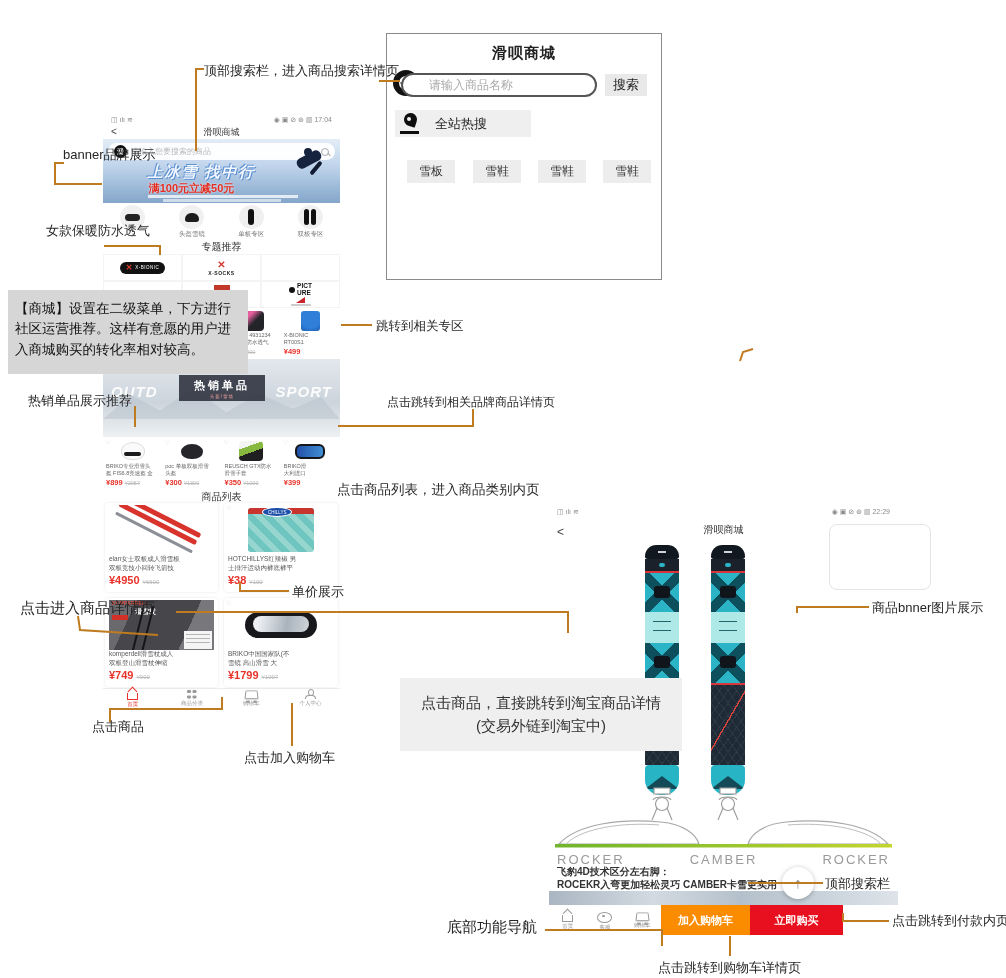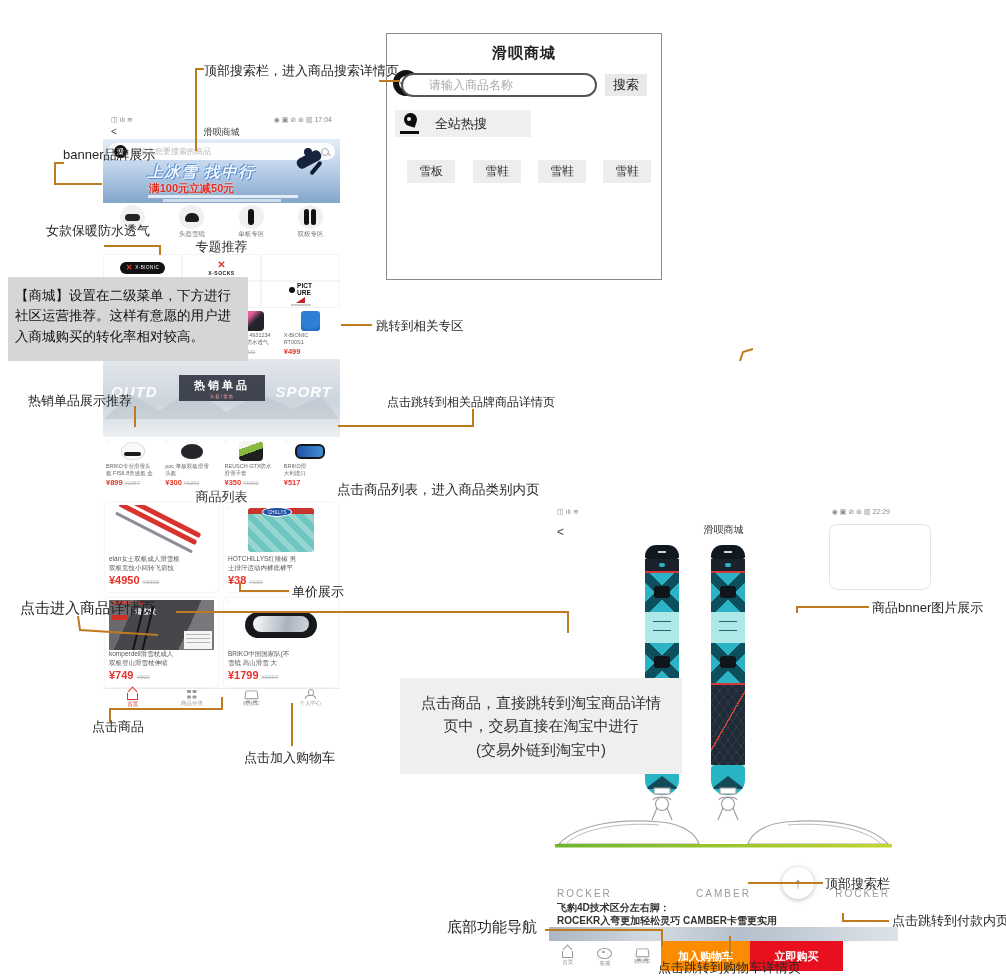--- a/index.html
+++ b/index.html
@@ -61,21 +61,21 @@
   .skier-body{position:absolute;right:18px;top:15px;width:26px;height:11px;border-radius:5px;background:#16233f;transform:rotate(-28deg);}
   .skier-leg{position:absolute;right:16px;top:27px;width:16px;height:4px;border-radius:2px;background:#101a30;transform:rotate(-50deg);}
   .cats{display:flex;height:36px;}
   .cat{flex:1;display:flex;flex-direction:column;align-items:center;padding-top:2px;}
   .cg{width:25px;height:25px;border-radius:50%;background:#f0f0f0;display:flex;align-items:center;justify-content:center;}
   .catlbl{font-size:6.5px;color:#777;margin-top:1px;}
   .ic-goggle{width:15px;height:7px;background:#222;border-radius:4px;}
   .ic-helmet{width:14px;height:9px;background:#1c1c1c;border-radius:7px 7px 3px 3px;}
   .ic-board1{width:6px;height:16px;background:#111;border-radius:3px;}
   .ic-board2{width:5px;height:16px;background:#111;border-radius:2.5px;box-shadow:7px 0 0 #111;margin-right:7px;}
-  .sechead{height:15px;text-align:center;font-size:13px;color:#333;line-height:15px;}
+  .sechead{height:15px;text-align:center;font-size:10px;color:#333;line-height:15px;}
   .brands{display:grid;grid-template-rows:27px 27px;grid-template-columns:1fr 1fr 1fr;}
   .bcell{display:flex;align-items:center;justify-content:center;border:0.5px solid #f4f4f4;background:#fff;flex-direction:column;}
   .xbionic{background:#111;border-radius:8px;padding:2px 6px;display:flex;gap:3px;align-items:center;}
   .redx{color:#e03a2e;font-size:8px;font-weight:900;line-height:1;}
   .xbtxt{color:#fff;font-size:4.5px;letter-spacing:.5px;}
   .xsx{color:#d43b2f;font-size:10px;font-weight:900;line-height:1;}
   .xst{color:#222;font-size:5px;font-weight:bold;letter-spacing:.5px;}
   .uto{color:#1e8fd6;font-size:13px;font-weight:900;font-style:italic;letter-spacing:1px;margin-top:48px;}
   .fr-red{width:16px;height:5px;background:#c0392b;margin-bottom:2px;}
   .fr-blue{width:18px;height:9px;border:2px solid #2a6fc0;border-radius:50%;}
@@ -175,21 +175,21 @@
   .ski .mid::after{content:"";position:absolute;left:8px;top:18px;width:18px;height:1.5px;background:#20666e;}
   .ski .body{height:82px;background-color:#1f2a37;
      background-image:linear-gradient(120deg,transparent 46%,#d8433c 46% 48%,transparent 48%),
         repeating-linear-gradient(55deg,rgba(255,255,255,.06) 0 1px,transparent 1px 7px),
         repeating-linear-gradient(-55deg,rgba(255,255,255,.06) 0 1px,transparent 1px 7px);}
   .ski .tail{height:30px;background:#27b5c5;border-radius:4px 4px 15px 15px;position:relative;overflow:hidden;}
   .ski .tail::after{content:"";position:absolute;left:0;right:0;bottom:6px;height:13px;background:#123744;
         clip-path:polygon(0 100%,50% 0,100% 100%);opacity:.85;}
   .diagram{height:54px;position:relative;}
   .diagram svg{position:absolute;left:0;top:-12px;}
-  .dlabels{display:flex;justify-content:space-between;height:12px;padding:0 8px;font-size:10px;color:#9a9a9a;letter-spacing:2px;margin-top:36px;}
+  .dlabels{display:flex;justify-content:space-between;height:12px;padding:0 8px;font-size:13px;color:#9a9a9a;letter-spacing:2px;}
   .desc{padding:2px 0 0 8px;height:25px;}
   .desc div{font-size:10px;font-weight:bold;color:#333;line-height:1.25;}
   .topbtn{position:absolute;left:233px;top:362px;width:32px;height:32px;border-radius:50%;background:#fff;
         box-shadow:0 1px 5px rgba(0,0,0,.28);text-align:center;line-height:32px;font-size:15px;color:#888;z-index:20;}
   .strip{height:14px;background:linear-gradient(90deg,#aab6c3,#d3dae1 30%,#b4c0cb 55%,#dde3e9);}
   .rbar{display:flex;width:294px;height:30px;background:#fff;align-items:center;}
   .rtabs{display:flex;width:112px;height:30px;align-items:center;}
   .rtab{flex:1;display:flex;flex-direction:column;align-items:center;color:#999;}
   .rtab .tlbl{font-size:5.5px;margin-top:1px;color:#999;}
   .btn-orange{width:89px;height:30px;background:#FB8C00;color:#fff;font-size:11px;font-weight:bold;border:none;
@@ -364,21 +364,21 @@
           </div>
         <div class="pname"><span>REUSCH GTX防水</span><br><span>滑雪手套</span></div>
         <div class="pprice"><span>¥350</span><span class="pold">¥1000</span></div>
       </div>
       <div class="pcard">
         <span class="heart">♡</span>
         <div class="pimg" style="height:24px">
             <div class="img-goggle-blue"></div>
           </div>
         <div class="pname"><span>BRIKO滑</span><br><span>大利进口</span></div>
-        <div class="pprice"><span>¥517</span><span class="pold"></span></div>
+        <div class="pprice"><span>¥399</span><span class="pold"></span></div>
       </div>
     </div>
     <div class="sechead" style="height:13px;line-height:13px">商品列表</div>
     <div class="listgrid">
       <div class="lcard">
         <div class="limg">
             <div class="skis-red">
               <i></i>
               <i></i>
               <i></i>
@@ -546,32 +546,31 @@
     <polyline points="797,613 797,607 869,607"></polyline>
     <polyline points="748,883 823,883"></polyline>
     <polyline points="843,913 843,921 889,921"></polyline>
     <polyline points="545,930 662,930 662,946"></polyline>
     <polyline points="730,936 730,956"></polyline>
   </svg>
 
   <div class="callout" style="left:204px;top:62px">顶部搜索栏，进入商品搜索详情页</div>
   <div class="callout" style="left:63px;top:146px">banner品牌展示</div>
   <div class="callout" style="left:46px;top:222px">女款保暖防水透气</div>
-  <div class="notebox" style="left:8px;top:277px;width:226px;height:66px">【商城】设置在二级菜单，下方进行社区运营推荐。这样有意愿的用户进入商城购买的转化率相对较高。</div>
+  <div class="notebox" style="left:8px;top:290px;width:226px;height:66px">【商城】设置在二级菜单，下方进行社区运营推荐。这样有意愿的用户进入商城购买的转化率相对较高。</div>
   <div class="callout" style="left:376px;top:318px;font-size:12.5px">跳转到相关专区</div>
   <div class="callout" style="left:28px;top:392px">热销单品展示推荐</div>
   <div class="callout" style="left:387px;top:394px;font-size:12px">点击跳转到相关品牌商品详情页</div>
   <div class="callout" style="left:337px;top:481px;font-size:13.5px">点击商品列表，进入商品类别内页</div>
   <div class="callout" style="left:292px;top:583px">单价展示</div>
   <div class="callout" style="left:20px;top:599px;font-size:15px">点击进入商品详情页</div>
   <div class="callout" style="left:92px;top:718px">点击商品</div>
   <div class="callout" style="left:244px;top:749px">点击加入购物车</div>
   <div class="tbbox" style="left:400px;top:678px;width:282px">
     <div>点击商品，直接跳转到淘宝商品详情</div>
-    <div>页中，交易直接在淘宝中进行</div>
     <div>(交易外链到淘宝中)</div>
   </div>
   <div class="callout" style="left:872px;top:599px">商品bnner图片展示</div>
   <div class="callout" style="left:825px;top:875px">顶部搜索栏</div>
   <div class="callout" style="left:892px;top:912px">点击跳转到付款内页</div>
   <div class="callout" style="left:447px;top:918px;font-size:15px">底部功能导航</div>
   <div class="callout" style="left:658px;top:959px">点击跳转到购物车详情页</div>
 
 </div>
 

